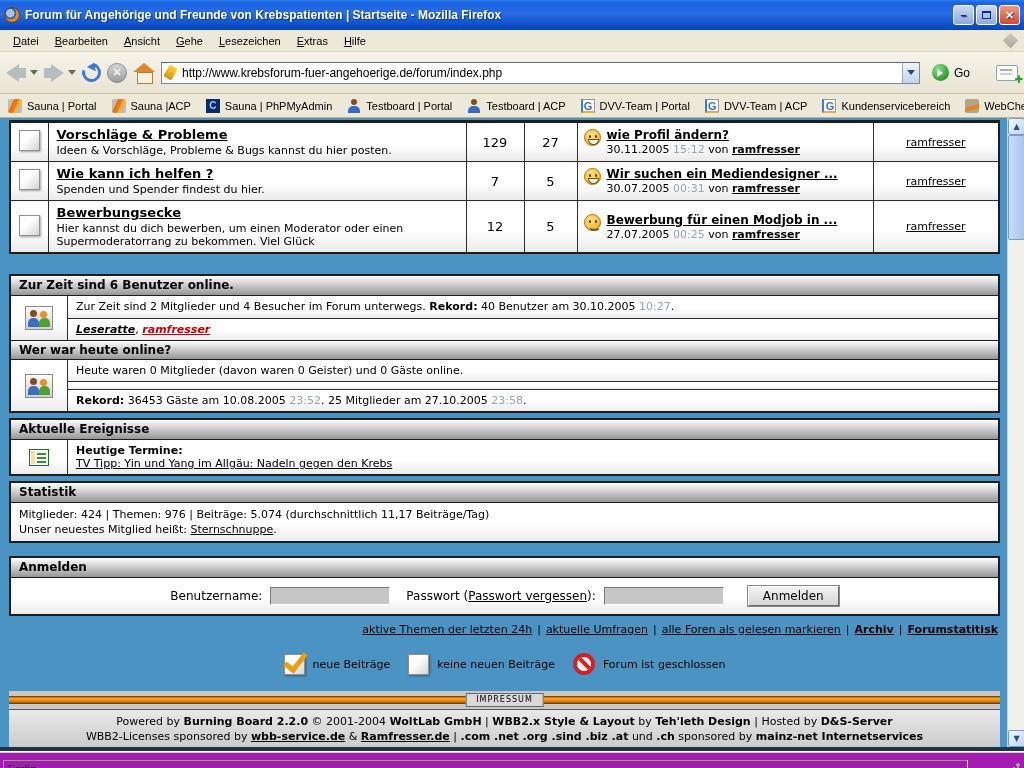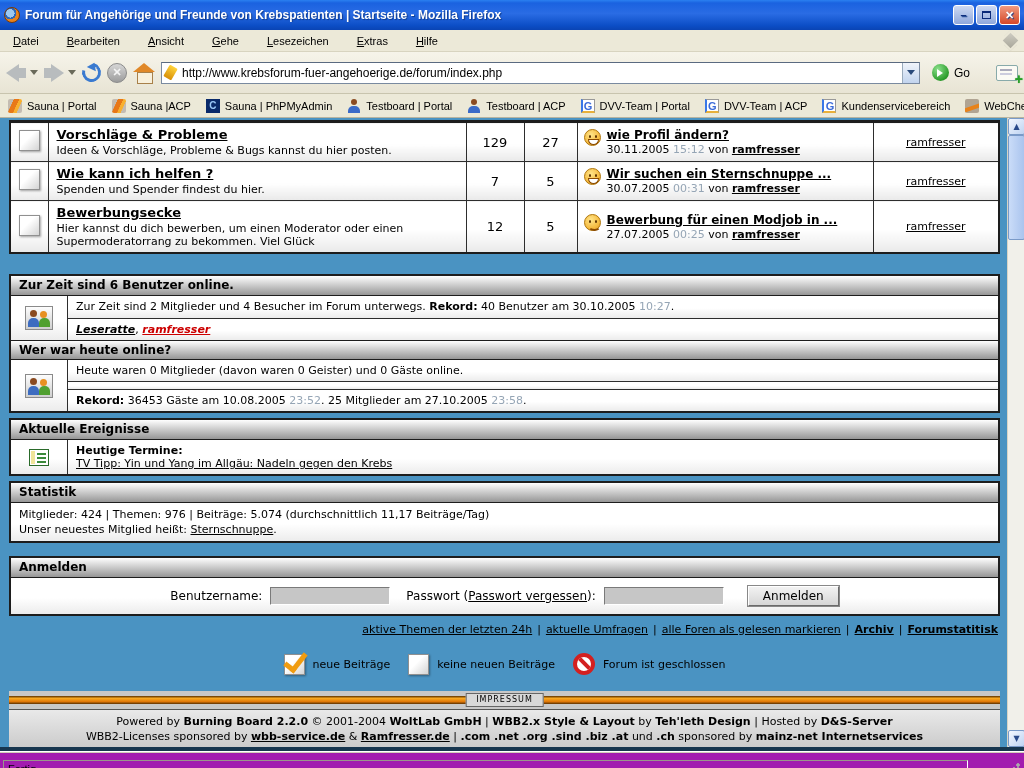--- a/index.html
+++ b/index.html
@@ -13,21 +13,21 @@
   .ff-icon { width:16px; height:16px; border-radius:50%; margin-right:5px; flex:0 0 auto;
     background:radial-gradient(circle at 38% 38%, #9cc8f0 0 34%, #2a66b8 35% 48%, #e8821a 49% 78%, #b84d08 79%); border:1px solid #7a3a08; }
   .titlebar .title-text { flex:1; overflow:hidden; white-space:nowrap; }
   .winbtns { display:flex; gap:2px; }
   .winbtn { width:21px; height:20px; border-radius:3px; border:1px solid #fff;
     background:linear-gradient(180deg,#cdd9f2,#8fa8dc); color:#0a2a7a; font-size:11px; font-weight:bold;
     display:flex; align-items:center; justify-content:center; }
   .winbtn.close { background:linear-gradient(180deg,#f09a80,#d64828); color:#fff; }
   .restore-glyph { width:9px; height:8px; border:1px solid #0a2a7a; border-top-width:2px; background:transparent; }
 
-  .menubar { height:22px; display:flex; align-items:center; padding-left:6px; gap:14px;
+  .menubar { height:22px; display:flex; align-items:center; padding-left:6px; gap:2px;
     background:#ece9d8; border-bottom:1px solid #d8d4c0; font-size:11px; color:#000; }
   .menu-item { padding:3px 7px; }
   .menu-item::first-letter { text-decoration:underline; }
   .throbber { margin-left:auto; margin-right:8px; width:11px; height:11px; transform:rotate(45deg);
     background:linear-gradient(135deg,#cfcdc2,#a8a69a); box-shadow:0 0 0 2px #ece9d8, 3px 3px 0 -1px #c0beb2, -3px -3px 0 -1px #d8d6ca; }
 
   .navbar { height:42px; display:flex; align-items:center; gap:6px; padding:0 6px;
     background:linear-gradient(180deg,#f6f4ea,#e8e4d4); border-bottom:1px solid #c8c4ae; }
   .navgroup { display:flex; align-items:center; gap:2px; }
   .arrow { display:flex; align-items:center; }
@@ -299,21 +299,21 @@
         <div class="fcell c-name">
           <span class="fname lnk">Wie kann ich helfen ?</span><br>
           <span class="fdesc">Spenden und Spender findest du hier.</span>
         </div>
         <div class="fcell c-th">7</div>
         <div class="fcell c-po">5</div>
         <div class="fcell c-last">
           <div class="lastpost">
             <span class="smiley grin-smiley"></span>
             <span>
-              <span class="lp-title">Wir suchen ein Sternschnuppe ...</span>
+              <span class="lp-title">Wir suchen ein Mediendesigner ...</span>
               <div class="lp-sub"><span>30.07.2005</span> <span class="time">00:31</span> <span>von</span> <span class="lnk bold">ramfresser</span></div>
             </span>
           </div>
         </div>
         <div class="fcell c-mod"><span class="lnk">ramfresser</span></div>
       </div>
 
       <div class="frow r3">
         <div class="fcell c-icon"><span class="cbx"></span></div>
         <div class="fcell c-name">

